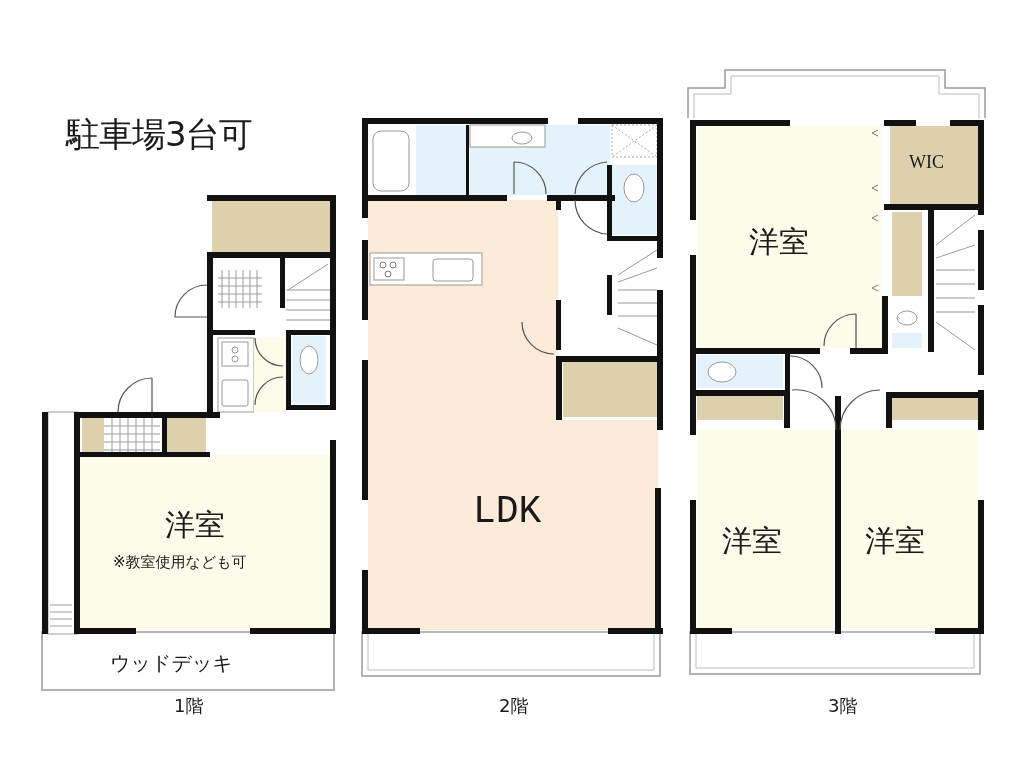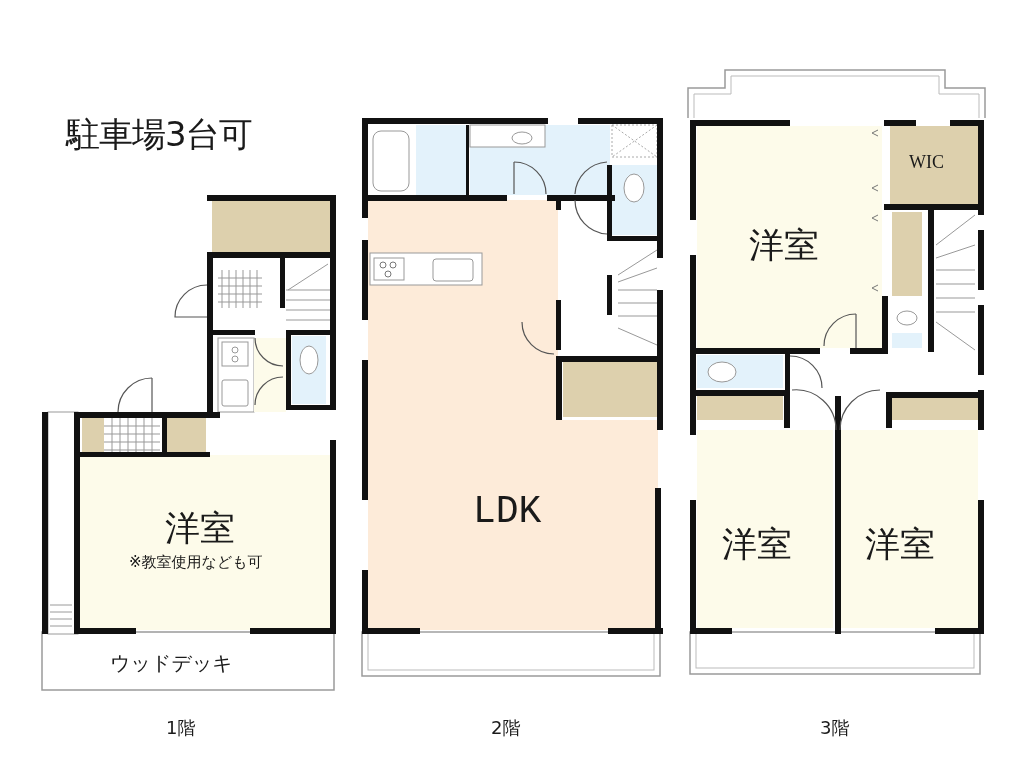--- a/index.html
+++ b/index.html
@@ -1,21 +1,21 @@
 <!DOCTYPE html>
 <html><head>
 <meta charset="utf-8">
 <style>
   html,body{margin:0;padding:0;background:#ffffff;}
   body{width:1024px;height:768px;position:relative;overflow:hidden;font-family:"DejaVu Sans","Liberation Sans",sans-serif;color:#1a1a1a;}
   svg{position:absolute;left:0;top:0;}
   .lbl{position:absolute;white-space:nowrap;color:#1a1a1a;text-align:center;}
   .title{left:66px;top:112px;font-size:34px;letter-spacing:-1px;text-align:right;}
-  .floor-label{font-size:18px;top:716px;}
-  .room-big{font-size:35px;}
+  .floor-label{font-size:18px;top:694px;margin-left:8px;}
+  .room-big{font-size:30px;}
   .room-note{font-size:15px;}
   .ldk{font-size:38px;font-family:"Liberation Sans",sans-serif;}
   .wic{font-size:18px;font-family:Liberation Serif, serif;}
   .deck{font-size:20px;}
 </style>
 </head>
 <body>
 
 <svg width="1024" height="768" viewBox="0 0 1024 768">
 
@@ -270,21 +270,21 @@
         <path d="M878 185 L872 188 L878 191"></path>
       <path d="M878 215 L872 218 L878 221"></path>
         <path d="M878 285 L872 288 L878 291"></path>
     </g>
   </g>
 </svg>
 
 <div class="lbl title">駐車場3台可</div>
 
 <div class="lbl room-big" style="left:165px;top:505px;">洋室</div>
-<div class="lbl room-note" style="left:129px;top:553px;">※教室使用なども可</div>
+<div class="lbl room-note" style="left:113px;top:553px;">※教室使用なども可</div>
 <div class="lbl deck" style="left:110px;top:650px;">ウッドデッキ</div>
 <div class="lbl floor-label" style="left:166px;">1階</div>
 
 <div class="lbl ldk" style="left:473px;top:490px;font-family:Liberation Mono, monospace;">LDK</div>
 <div class="lbl floor-label" style="left:491px;">2階</div>
 
 <div class="lbl room-big" style="left:749px;top:222px;">洋室</div>
 <div class="lbl wic" style="left:909px;top:152px;">WIC</div>
 <div class="lbl room-big" style="left:722px;top:521px;">洋室</div>
 <div class="lbl room-big" style="left:865px;top:521px;">洋室</div>

